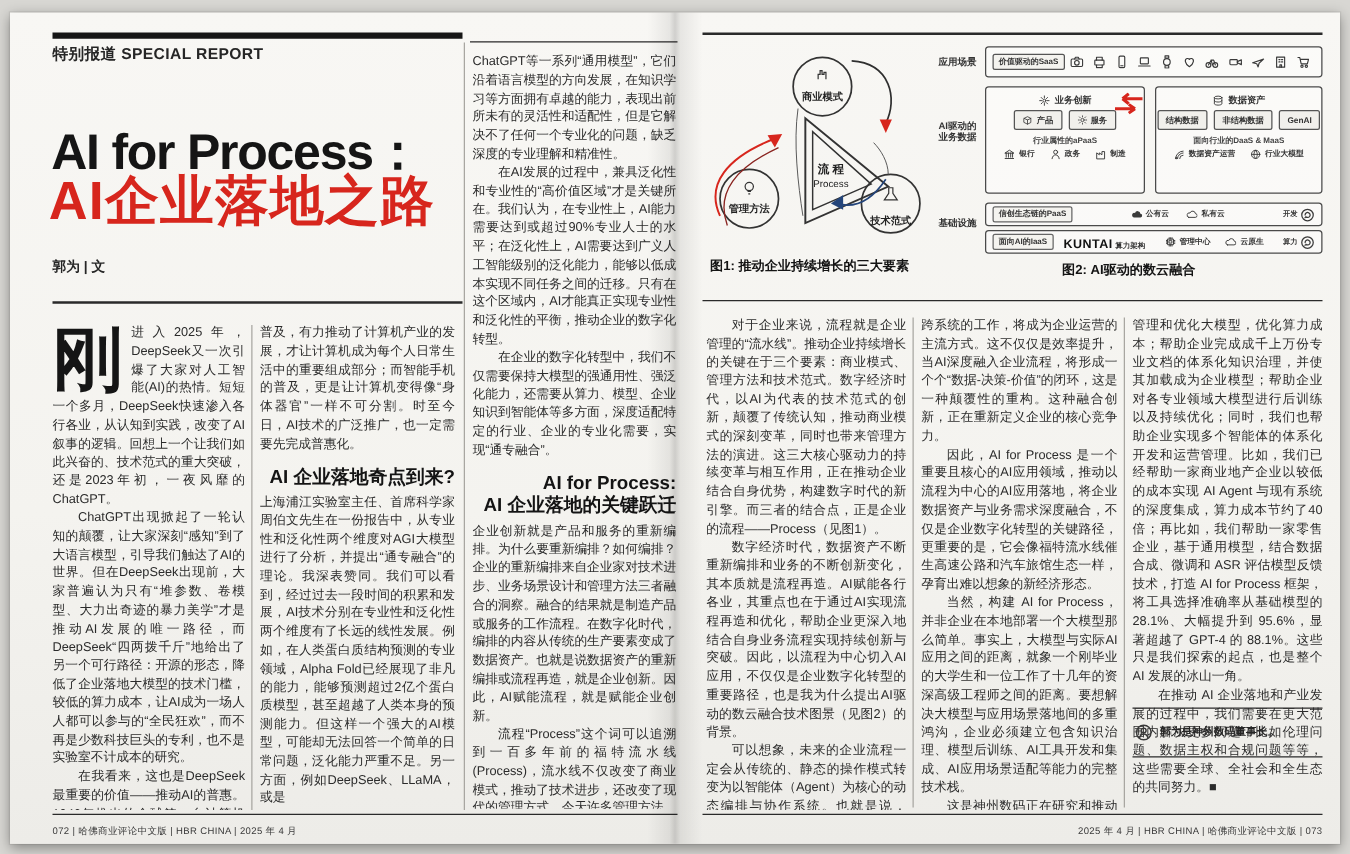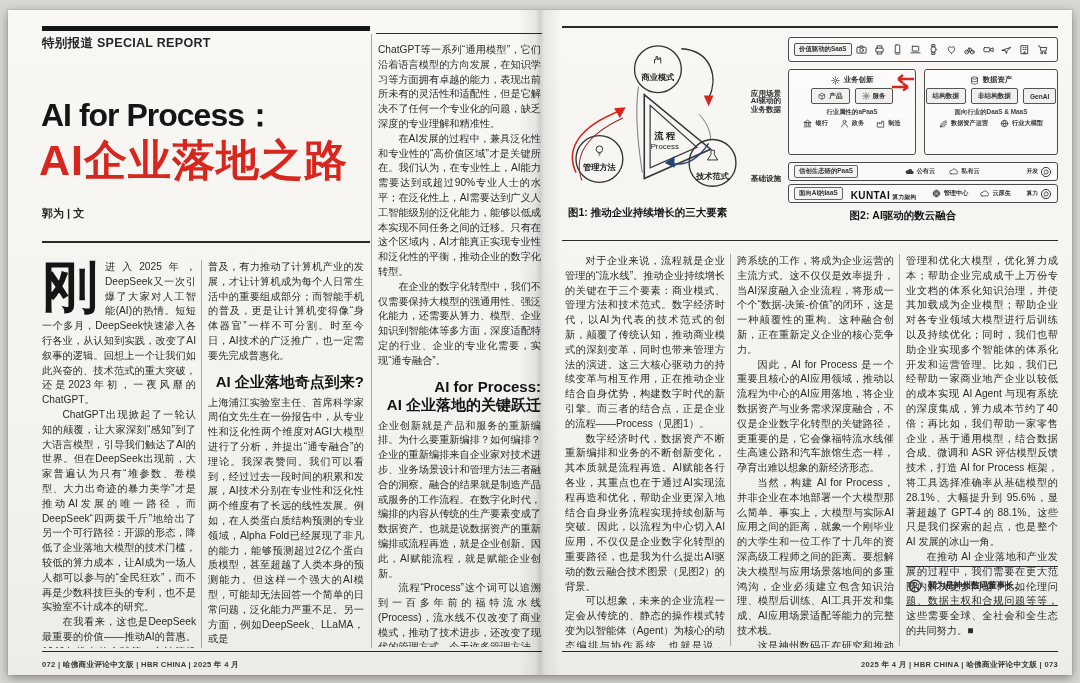--- a/index.html
+++ b/index.html
@@ -9,33 +9,33 @@
   .gutter{position:absolute;left:50%;top:0;bottom:0;width:44px;transform:translateX(-50%);pointer-events:none;background:linear-gradient(90deg,rgba(0,0,0,0) 0%,rgba(0,0,0,.07) 40%,rgba(0,0,0,.16) 50%,rgba(0,0,0,.07) 60%,rgba(0,0,0,0) 100%)}
   .page{position:absolute;top:0;bottom:0;width:532px}
   .pgL{left:16px}.pgR{left:532px}
 
   .rule{position:absolute;background:var(--rule,#2a2a2a)}
   .hair{position:absolute;background:var(--hairline,#a8a6a1);width:1px}
 
   
   .topbar{position:absolute;left:18px;top:16px;width:328px;height:5px;background:#161616}
   .kicker{position:absolute;left:18px;top:25px;font-size:12.5px;font-weight:800;letter-spacing:.3px}
-  .titleEn{position:absolute;left:17px;top:84px;font-size:32px;font-weight:800;letter-spacing:-1px;color:#151515}
+  .titleEn{position:absolute;left:17px;top:84px;font-size:40px;font-weight:800;letter-spacing:-1px;color:#151515}
   .titleCn{position:absolute;left:15px;top:122px;font-size:43px;font-weight:700;letter-spacing:1px;color:var(--red,#d7261d)}
   .byline{position:absolute;left:18px;top:196px;font-size:11px;font-weight:700}
   .bylineRule{left:18px;top:231px;width:328px;height:2px}
 
   
   .col{position:absolute;text-align:justify;font-size:10.2px;line-height:14.8px;color:#2b2b2b;overflow:hidden}
   .col p{margin:0}
   .col p.ind{text-indent:2em}
   .dropcap{float:left;font-size:56px;line-height:44px;font-weight:800;padding:5px 7px 2px 0;color:#151515}
   .h{font-weight:800;font-size:15px;line-height:18px;text-align:right;margin:9px 0 5px;color:#141414}
 
-  .footer{position:absolute;font-size:7.6px;font-weight:700;letter-spacing:.3px;color:#3a3a3a}
+  .footer{position:absolute;font-size:7.6px;font-weight:400;letter-spacing:.3px;color:#3a3a3a}
 
   
   .f1{position:absolute;left:24px;top:30px;width:182px;height:160px}
   .f1cap,.f2cap{position:absolute;font-size:10.5px;font-weight:700;color:#141414}
   .f1cap{left:28px;top:196px}
   .f2cap{left:208px;top:199px;width:310px;text-align:center}
 
   .f2{position:absolute;left:208px;top:26px;width:310px;height:168px;color:#333}
   .f2 .rowlab{position:absolute;left:0;width:36px;text-align:center;font-weight:800;font-size:7.6px;line-height:9px;white-space:pre-line}
   .f2 .bx{position:absolute;border:1.2px solid #4a4a4a;border-radius:3px;background:rgba(255,255,255,.45)}
@@ -133,21 +133,21 @@
           <text x="36" y="133">管理方法</text>
           <text x="152" y="143">技术范式</text>
           <text x="103" y="101" font-size="9.5">流 程</text>
           <text x="103" y="112" font-size="8" font-weight="400">Process</text>
         </g>
       </svg>
     </div>
     <div class="f1cap">图1: 推动企业持续增长的三大要素</div>
 
     <div class="f2">
-      <div class="rowlab" style="top: 9px; white-space: pre-line; margin-top: 44px;">应用场景</div>
+      <div class="rowlab" style="top: 9px; white-space: pre-line;">应用场景</div>
       <div class="rowlab" style="top: 60px; white-space: pre-line;">AI驱动的
 业务数据</div>
       <div class="rowlab" style="top: 138px; white-space: pre-line;">基础设施</div>
 
       <div class="bx" style="left:40px;top:1px;width:270px;height:25px;display:flex;align-items:center;padding:0 5px">
         <span class="pill">价值驱动的SaaS</span>
         <span class="icRow">
             <span class="ic" style="width: 11px; height: 11px;">
               <svg viewBox="0 0 12 12" fill="none" stroke="#3a3a3a" stroke-width="1" stroke-linecap="round" stroke-linejoin="round">
                 <rect x="1" y="3.5" width="10" height="6.5" rx="1"></rect>

